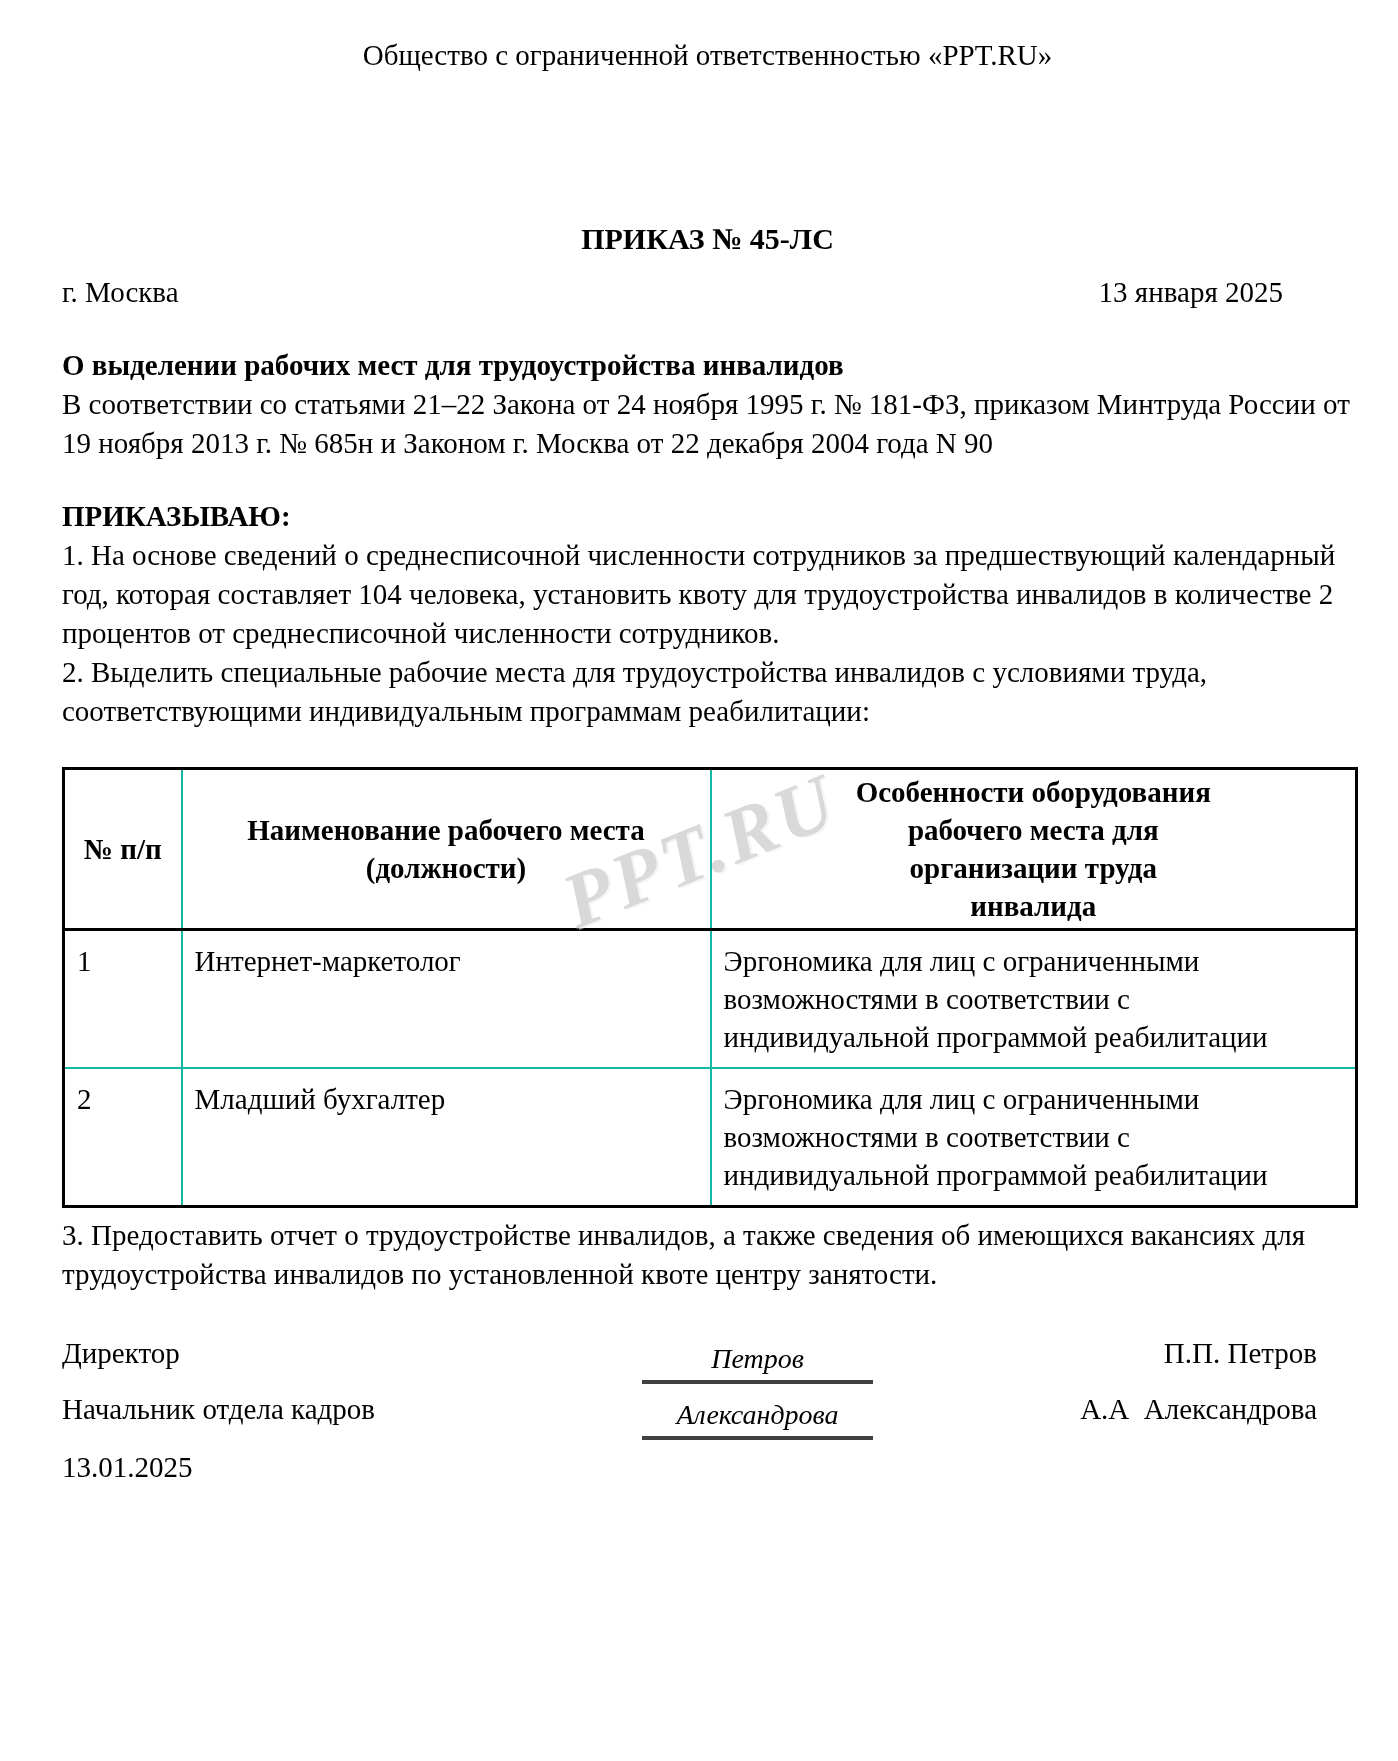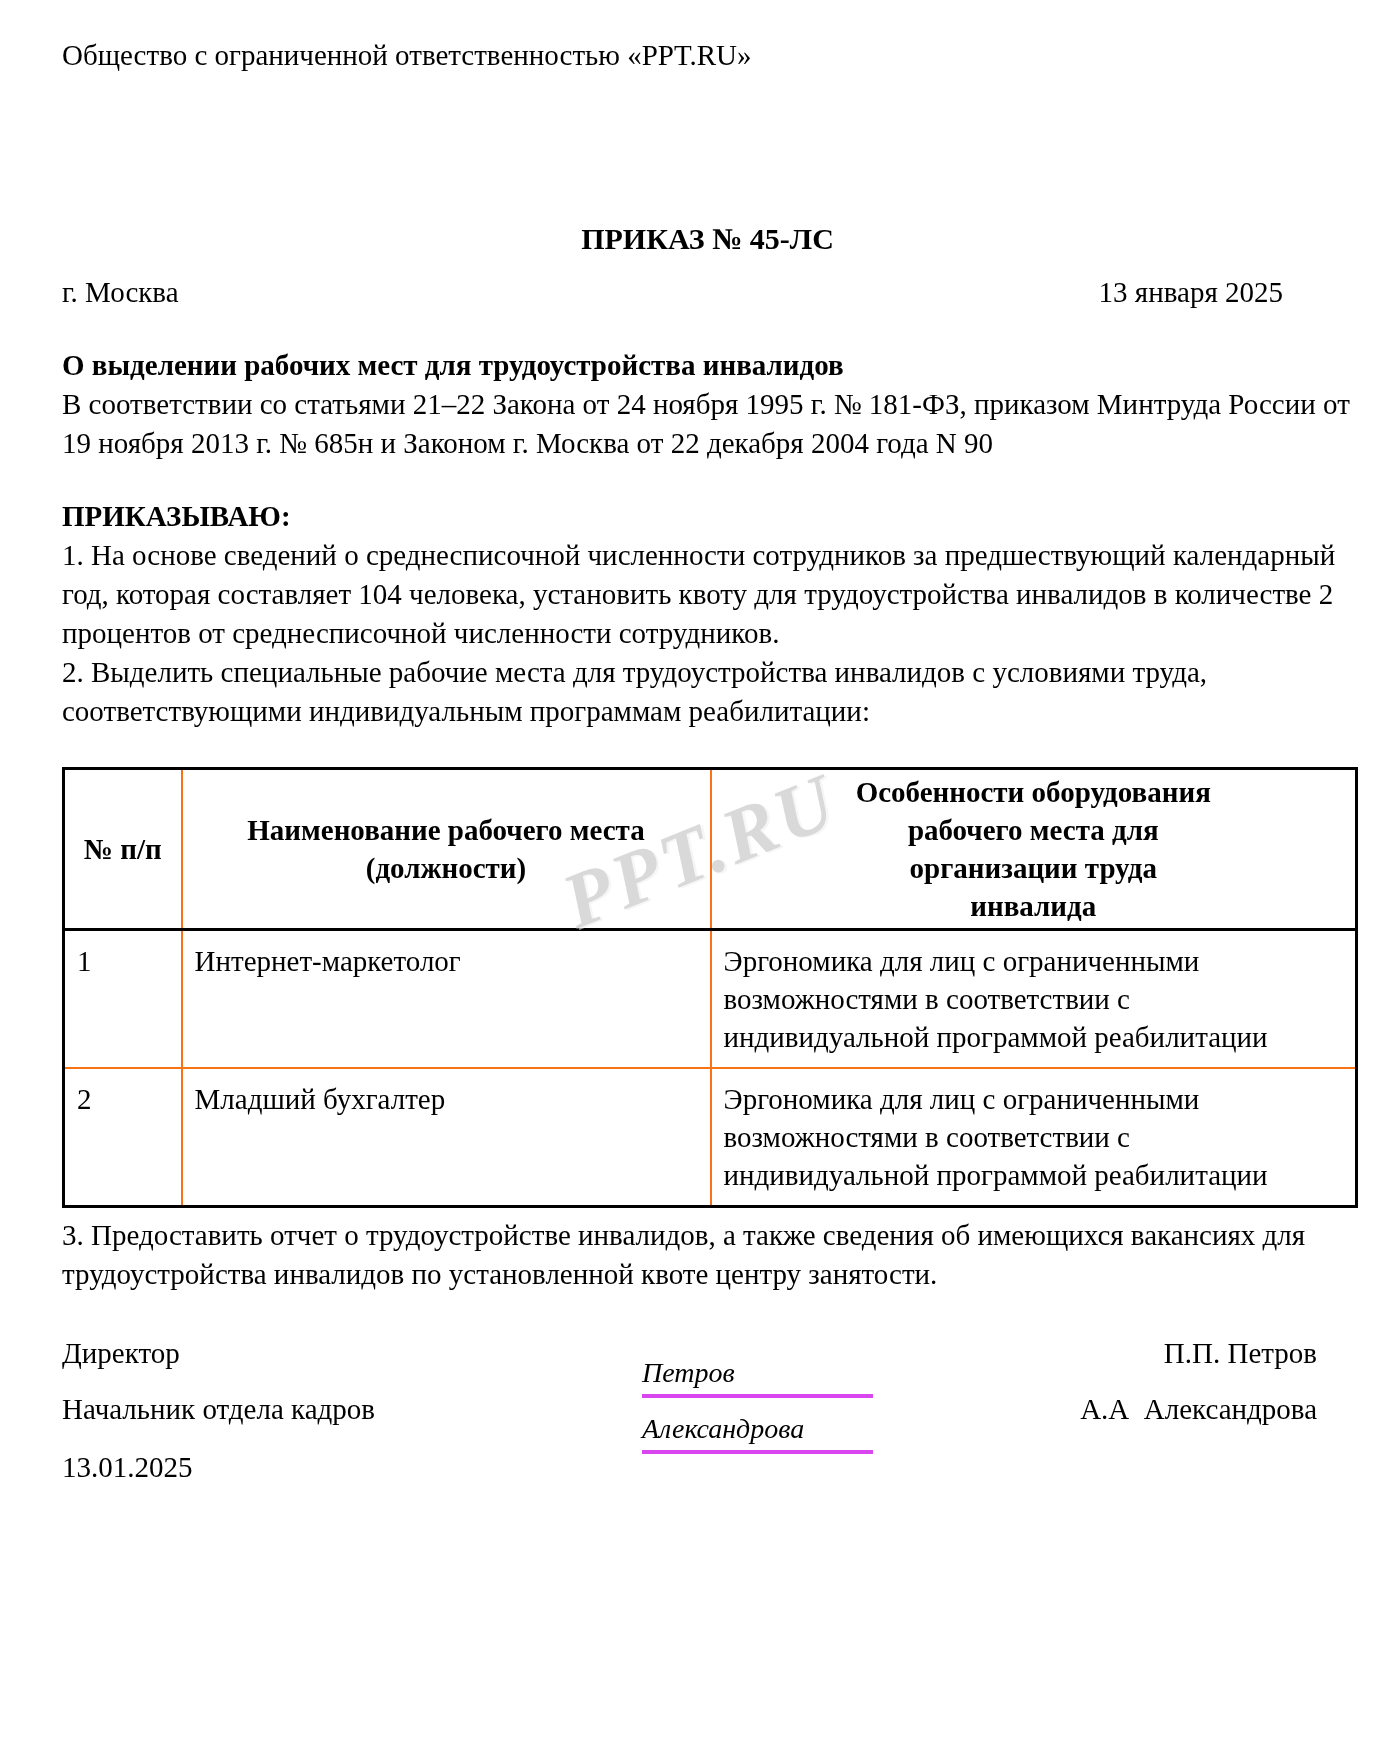--- a/index.html
+++ b/index.html
@@ -15,21 +15,21 @@
     line-height: 39px;
     overflow: hidden;
     box-sizing: border-box;
   }
   .content {
     position: relative;
     z-index: 1;
     padding: 36px 45px 0 62px;
   }
   .org-name {
-    text-align: left;
+    text-align: center;
     font-weight: normal;
   }
   .order-title {
     margin-top: 144px;
     text-align: center;
     font-weight: bold;
     font-size: 30px;
   }
   .city-date-row {
     margin-top: 15px;
@@ -48,21 +48,21 @@
     margin-top: 36px;
     border-collapse: collapse;
     table-layout: fixed;
     width: 1293px;
     line-height: 38px;
   }
   table.jobs-table col.c1 { width: 118px; }
   table.jobs-table col.c2 { width: 529px; }
   table.jobs-table col.c3 { width: 646px; }
   table.jobs-table th, table.jobs-table td {
-    border: 2px solid #f97316;
+    border: 2px solid #14b8a6;
     vertical-align: middle;
     font-weight: bold;
     text-align: center;
     padding: 3px 10px;
     box-sizing: border-box;
   }
   table.jobs-table { border: 3px solid #000000; }
   table.jobs-table thead th { border-bottom: 3px solid #000000; }
   table.jobs-table td {
     font-weight: normal;
@@ -77,27 +77,28 @@
   .sig-row {
     position: relative;
     margin-top: 40px;
     height: 48px;
   }
   .sig-row.second { margin-top: 8px; }
   .sig-label { position: absolute; left: 0; top: 0; white-space: pre; }
   .sig-script {
     position: absolute;
     left: 580px;
-    top: 16px;
+    top: 2px;
     width: 231px;
+    text-align: center;
     font-style: italic;
     font-size: 28px;
     line-height: 34px;
     padding-top: 6px;
-    border-bottom: 4px solid #d946ef;
+    border-bottom: 4px solid #404040;
     height: 38px;
     box-sizing: content-box;
   }
   .sig-name { position: absolute; right: 36px; top: 0; white-space: pre; }
   .ack-label { margin-top: 10px; font-size: 27px; }
   .ack-date { margin-top: 10px; }
 
   .watermark {
     position: absolute;
     z-index: 2;

